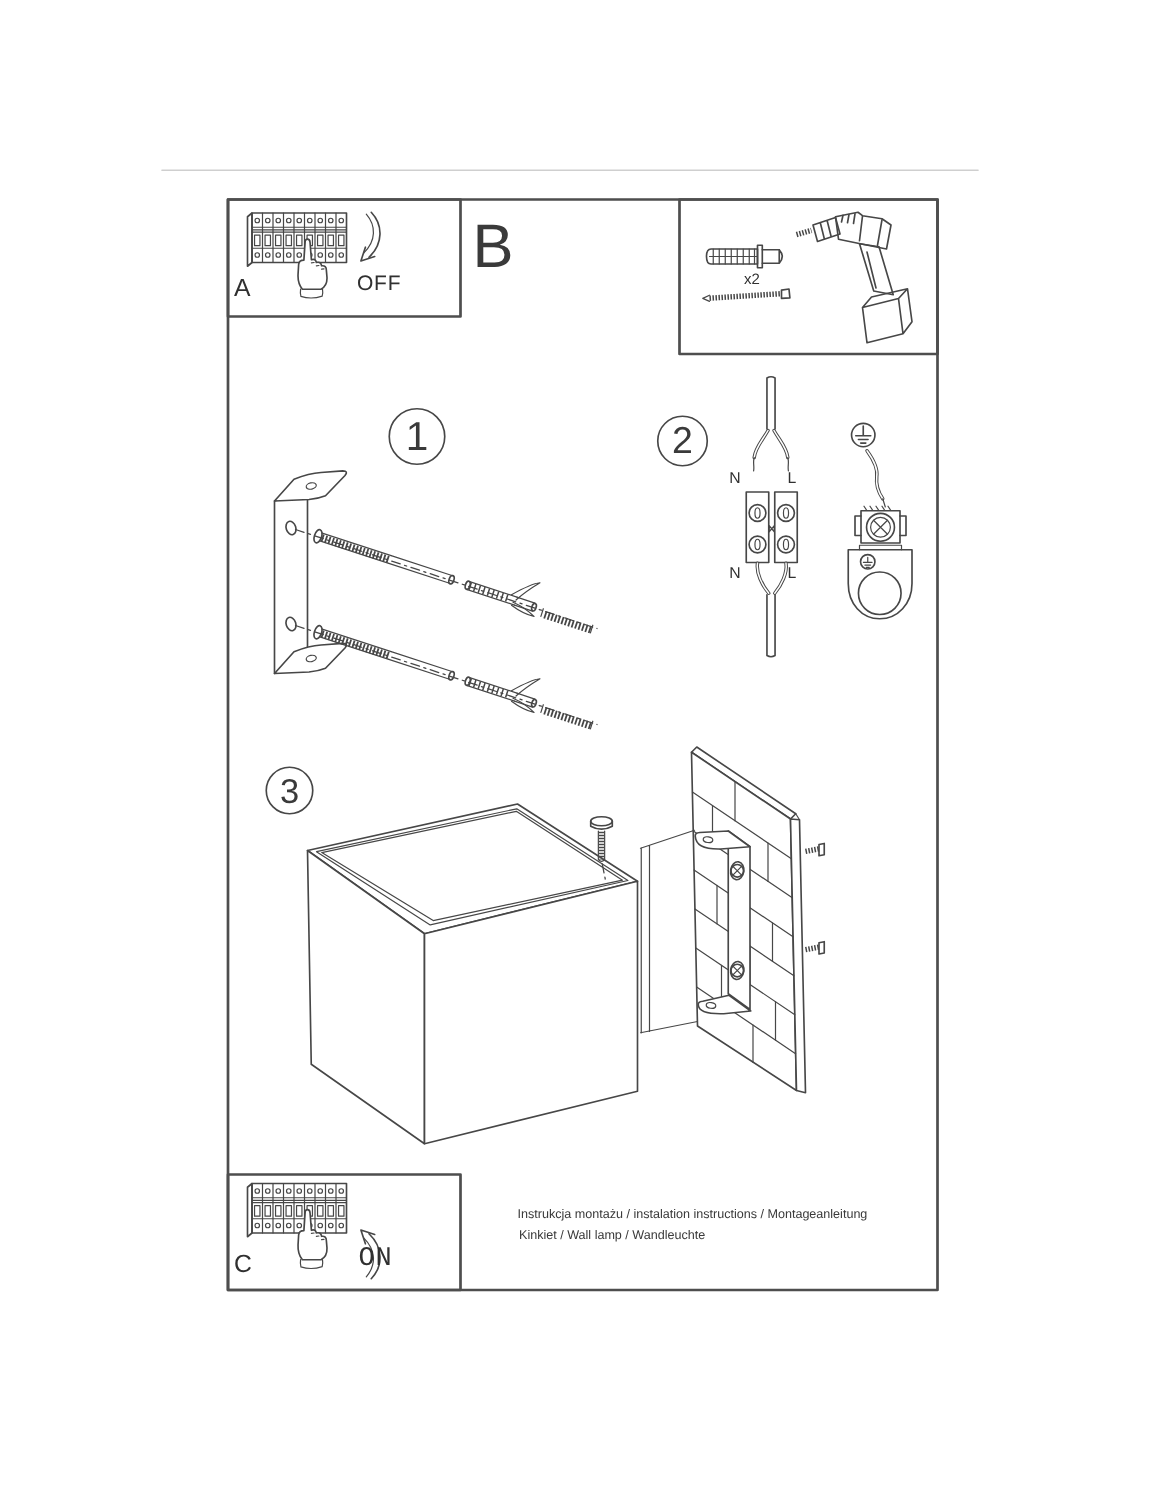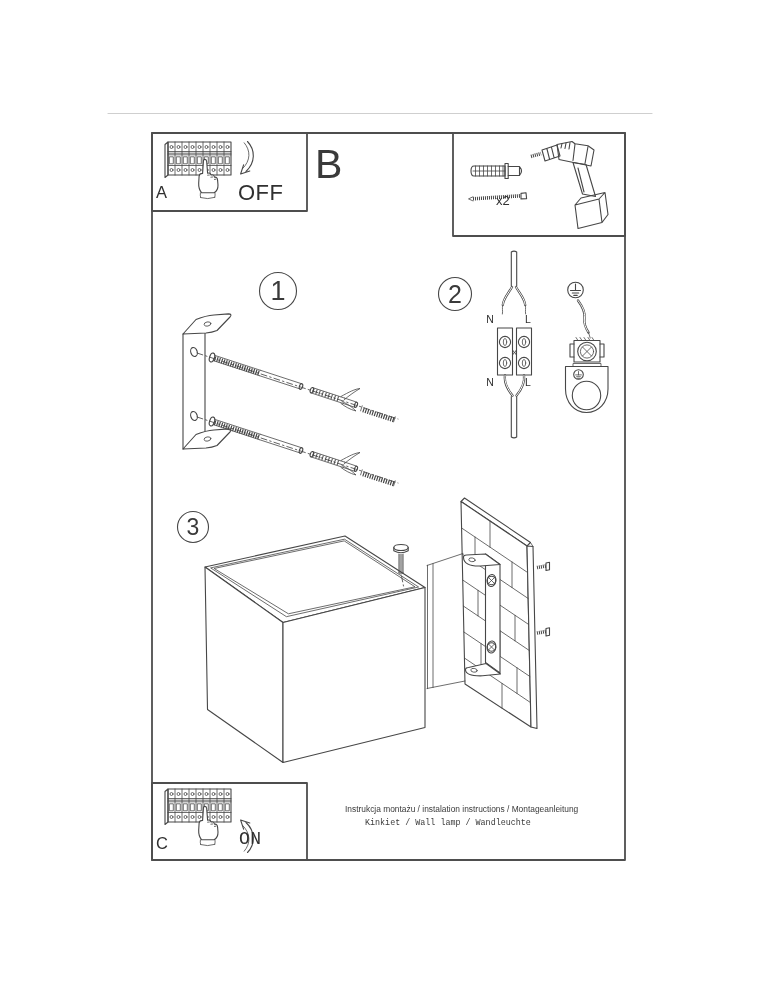--- a/index.html
+++ b/index.html
@@ -222,32 +222,32 @@
     <path class="thin" d="M244.2,851.2 C250.8,843.5 250.8,833.5 242.6,825.4"></path>
     <path d="M240.6,820 L249.8,823 M240.6,820 L243.6,829.2"></path>
   </g>
 
   <circle cx="278" cy="291" r="18.5"></circle>
   <circle cx="455" cy="294" r="16.5"></circle>
   <circle cx="193" cy="527" r="15.5"></circle>
 </svg>
 
 <div class="txt" style="left:156px;top:183px;font-size:16.5px;">A</div>
-<div class="txt" style="left:238px;top:180px;font-size:22px;letter-spacing:0.5px;">OFF</div>
+<div class="txt" style="left:238px;top:180px;font-size:14px;letter-spacing:0.5px;">OFF</div>
 <div class="txt" style="left:315px;top:141px;font-size:41px;color:#3a3a3a;">B</div>
-<div class="txt" style="left:496px;top:180.5px;font-size:13px;margin-top:12px;">x2</div>
+<div class="txt" style="left:496px;top:180.5px;font-size:10px;">x2</div>
 
 <div class="txt ctr" style="left:278px;top:276px;font-size:27px;color:#3a3a3a;">1</div>
 <div class="txt ctr" style="left:455px;top:280px;font-size:25px;color:#3a3a3a;">2</div>
 <div class="txt ctr" style="left:193px;top:514px;font-size:23px;color:#3a3a3a;">3</div>
 
 <div class="txt ctr" style="left:490px;top:313px;font-size:10.5px;">N</div>
 <div class="txt ctr" style="left:528px;top:313px;font-size:10.5px;">L</div>
 <div class="txt ctr" style="left:490px;top:376px;font-size:10.5px;">N</div>
 <div class="txt ctr" style="left:528px;top:376px;font-size:10.5px;">L</div>
 
 <div class="txt" style="left:156px;top:834px;font-size:16.5px;">C</div>
 <div class="txt" style="left:239px;top:829px;font-size:18px;letter-spacing:0.5px;font-family:Liberation Mono, monospace;">ON</div>
 
 <div class="txt" style="left:345px;top:804px;font-size:8.4px;color:#3a3a3a;">Instrukcja montażu / instalation instructions / Montageanleitung</div>
-<div class="txt" style="left:365px;top:817.5px;font-size:8.4px;color:#3a3a3a;font-family:Liberation Mono, monospace;">Kinkiet / Wall lamp / Wandleuchte</div>
+<div class="txt" style="left:346px;top:817.5px;font-size:8.4px;color:#3a3a3a;">Kinkiet / Wall lamp / Wandleuchte</div>
 
 </div>
 
 </body></html>

